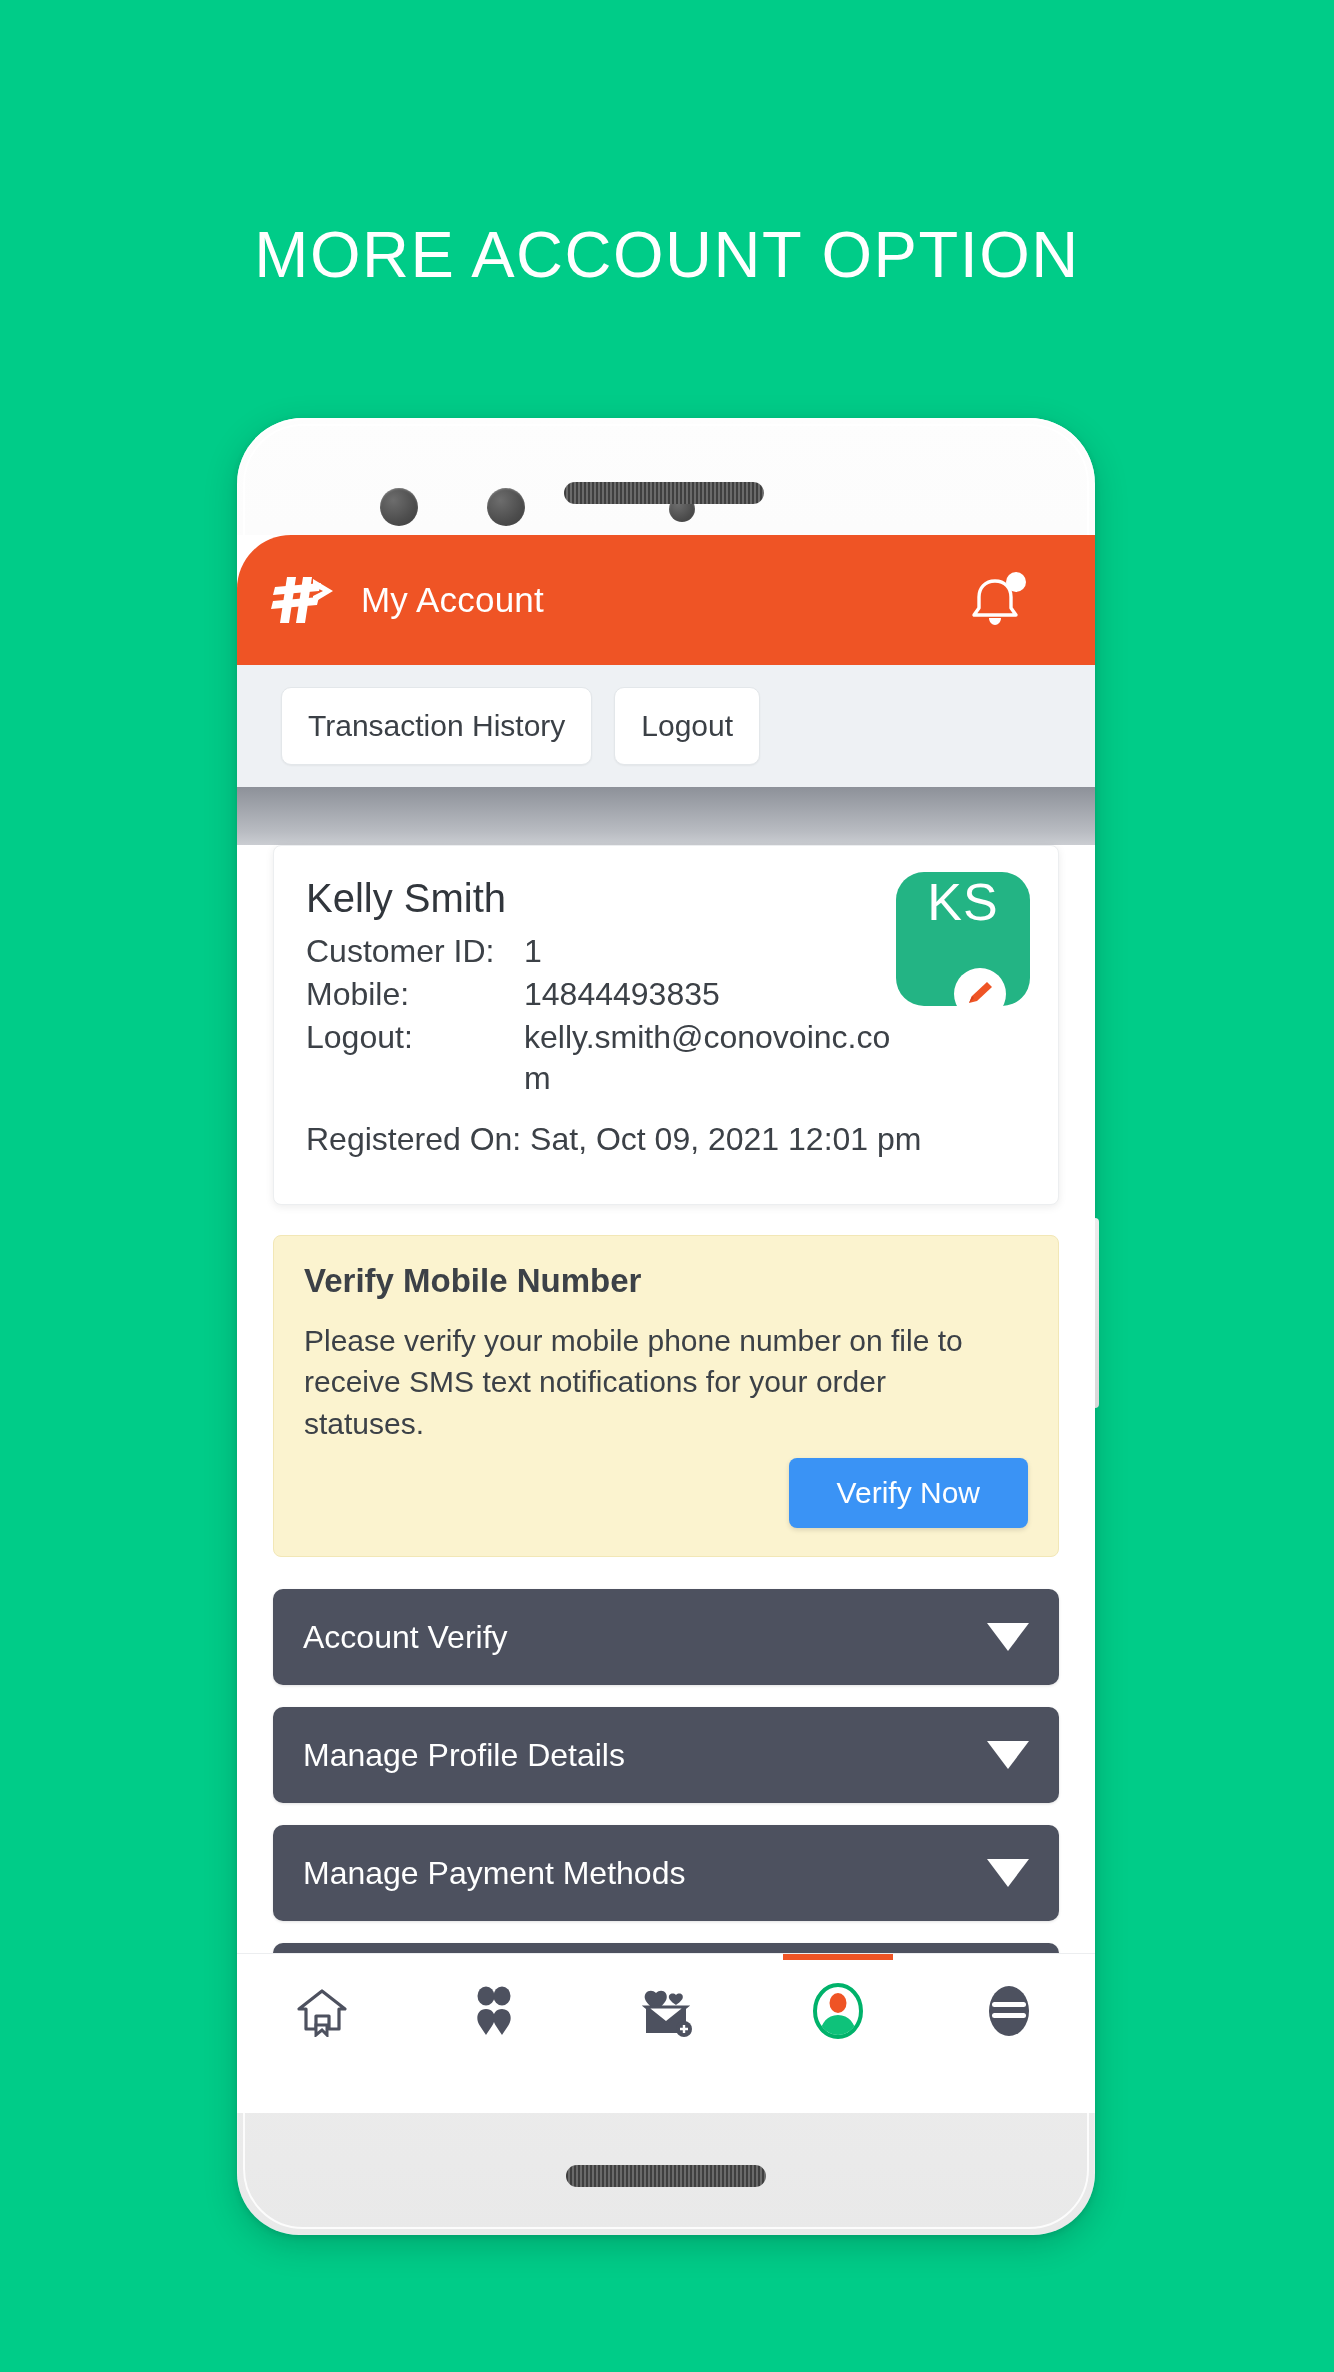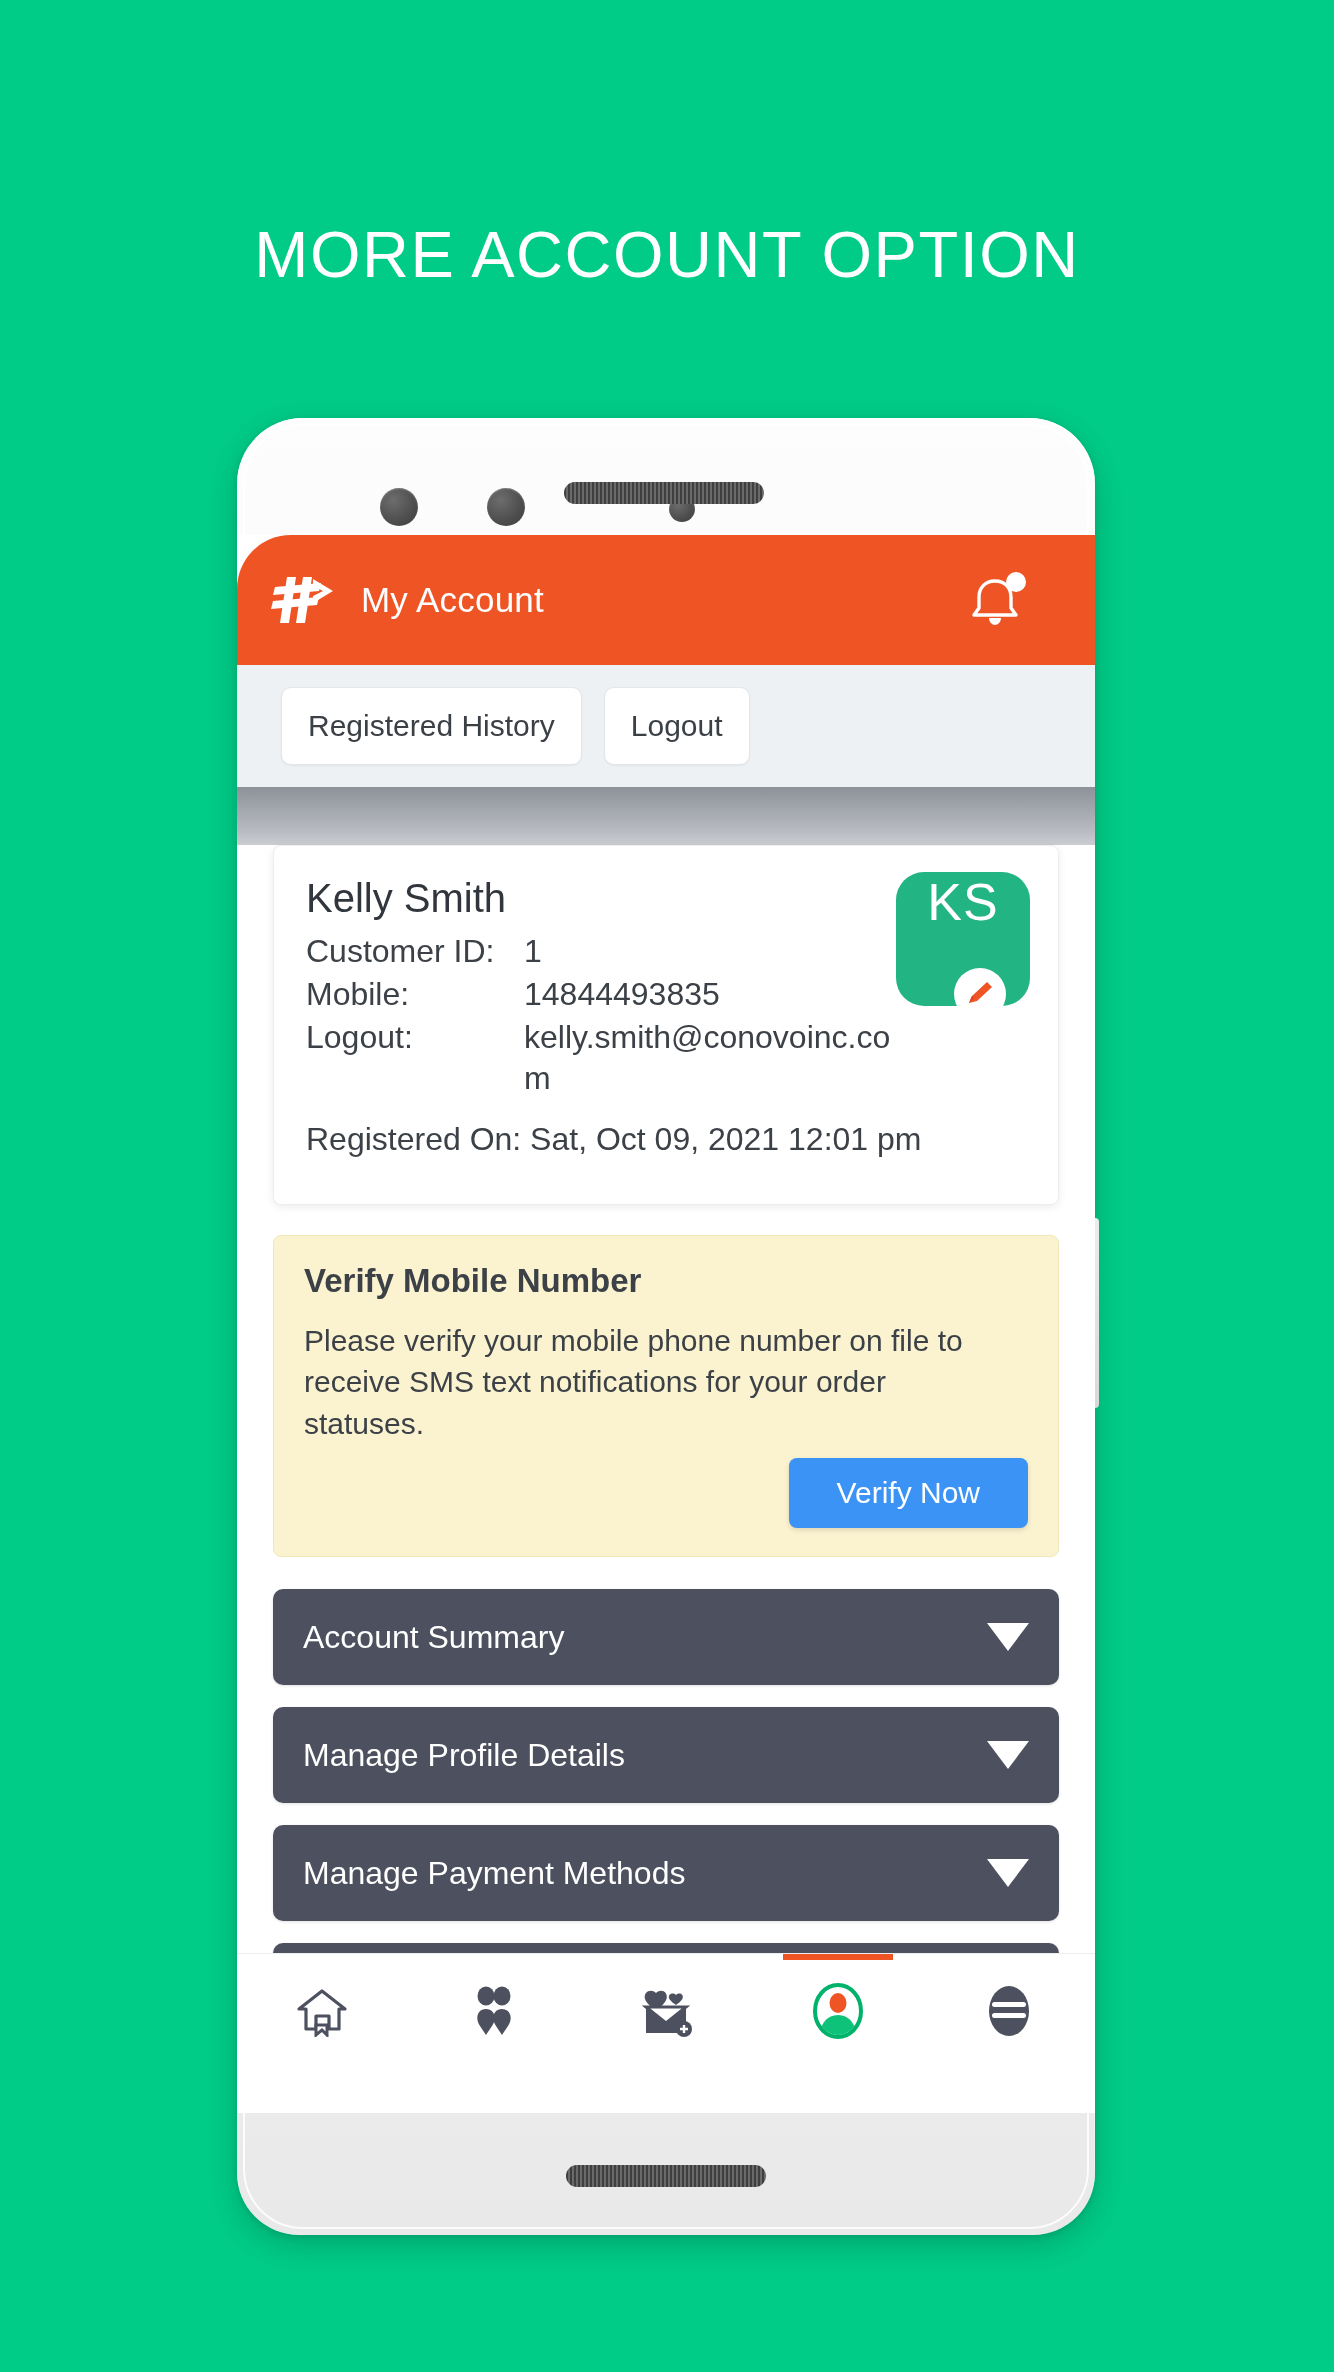--- a/index.html
+++ b/index.html
@@ -346,21 +346,21 @@
       <div class="bell-wrap">
         <svg width="72" height="72" viewBox="0 0 72 72" aria-hidden="true">
           <path d="M34 18 C24 18 18 25 18 34 L18 45 L13 52 L55 52 L50 45 L50 34 C50 25 44 18 34 18 Z" fill="none" stroke="#ffffff" stroke-width="3.4" stroke-linejoin="round"></path>
           <path d="M28 55 C28 59 31 62 34 62 C37 62 40 59 40 55 Z" fill="#ffffff"></path>
           <circle cx="55" cy="19" r="10" fill="#ffffff"></circle>
         </svg>
       </div>
     </div>
 
     <div class="tabstrip">
-      <div class="tab-btn">Registered History</div>
+      <div class="tab-btn">Transaction History</div>
       <div class="tab-btn">Logout</div>
     </div>
 
     <div class="banner"></div>
 
     <div class="scrollbody">
 
       <div class="profile-card">
         <div class="profile-name">Kelly Smith</div>
 
@@ -396,21 +396,21 @@
       <div class="verify-box">
         <div class="verify-title">Verify Mobile Number</div>
         <div class="verify-text">Please verify your mobile phone number on file to receive SMS text notifications for your order statuses.</div>
         <div class="verify-btn-row">
           <button class="verify-btn">Verify Now</button>
         </div>
       </div>
 
       <div class="accordion">
         <div class="acc-item">
-          <span>Account Summary</span>
+          <span>Account Verify</span>
           <span class="acc-caret"></span>
         </div>
         <div class="acc-item">
           <span>Manage Profile Details</span>
           <span class="acc-caret"></span>
         </div>
         <div class="acc-item">
           <span>Manage Payment Methods</span>
           <span class="acc-caret"></span>
         </div>

